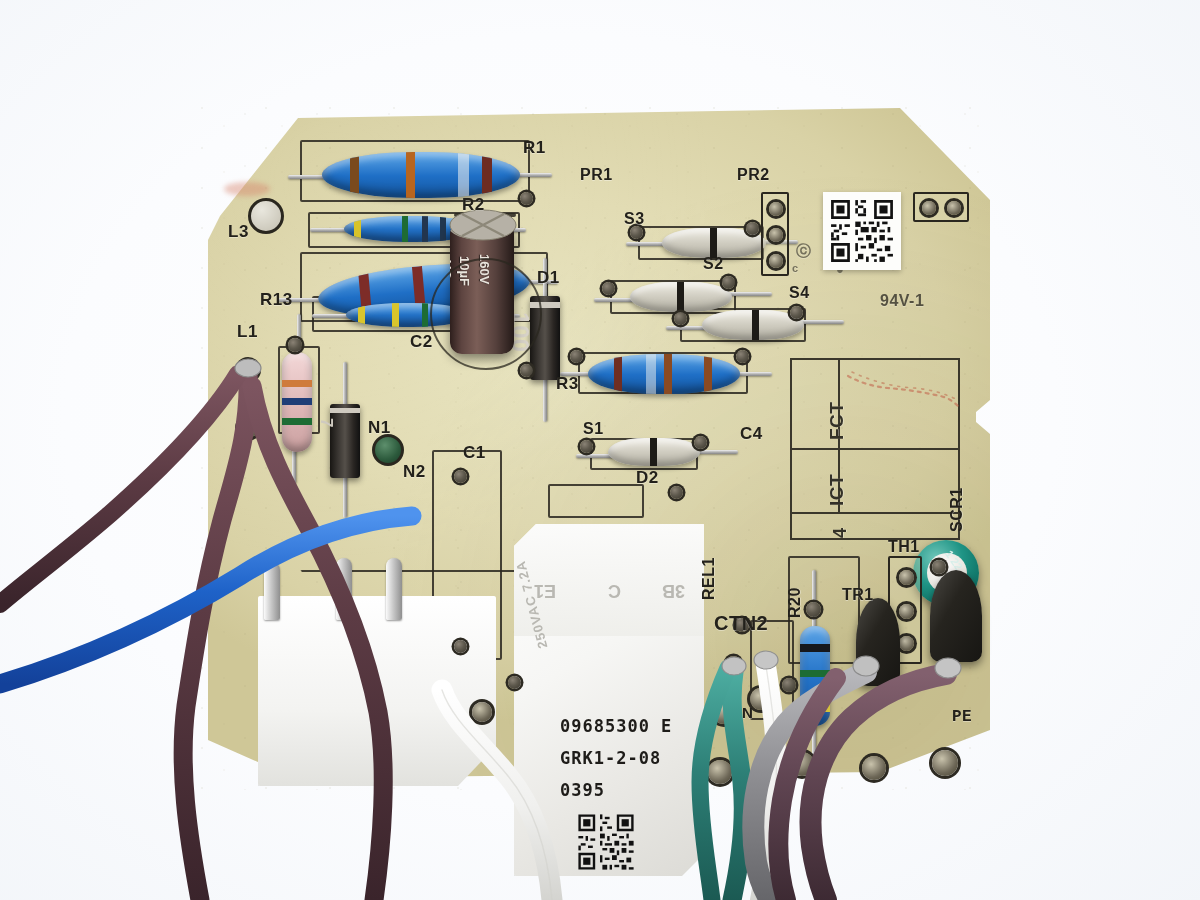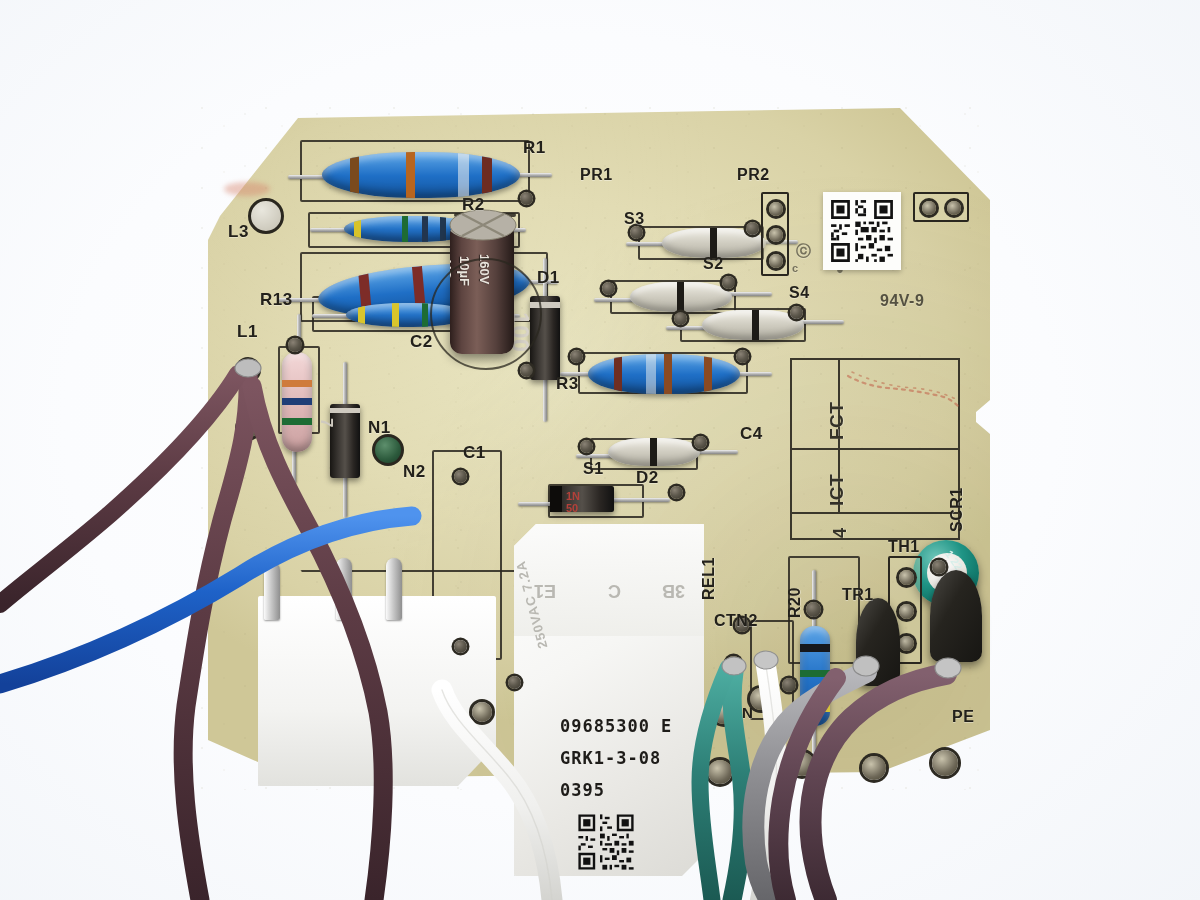--- a/index.html
+++ b/index.html
@@ -164,21 +164,21 @@
       <div style="position:absolute;left:46px;top:0;height:152px;width:0;border-left:2.5px solid #2a271f;"></div>
       <span class="silk r90" style="left:34px;top:80px;font-size:19px;">FCT</span>
       <span class="silk r90" style="left:34px;top:146px;font-size:19px;">ICT</span>
       <span class="silk r90" style="left:38px;top:178px;font-size:18px;">4</span>
       <svg class="noevt" width="170" height="182" style="position:absolute;left:0;top:0;">
         <path d="M56 16 q18 10 40 12 q26 2 52 8 q10 2 18 10" stroke="#c0503d" stroke-width="2.2" fill="none" opacity=".55" stroke-dasharray="3 5" stroke-linecap="round"></path>
         <path d="M60 12 q30 14 62 16 q24 2 44 12" stroke="#b5462f" stroke-width="1.6" fill="none" opacity=".45" stroke-dasharray="2 6" stroke-linecap="round"></path>
       </svg>
     </div>
 
-    <span class="silk" style="left:690px;top:192px;font-size:16px;opacity:.72;">94V-9</span>
+    <span class="silk" style="left:690px;top:192px;font-size:16px;opacity:.72;">94V-1</span>
     <span class="silk" style="left:606px;top:142px;font-size:15px;opacity:.55;">ⓒ</span>
     <span class="silk" style="left:602px;top:162px;font-size:11px;opacity:.55;">c</span>
     <span class="silk" style="left:646px;top:162px;font-size:13px;opacity:.50;">●</span>
 
     <div class="qrwrap" style="left:633px;top:92px;width:78px;height:78px;">
       <svg class="qr" viewBox="0 0 29 29">
         <rect width="29" height="29" fill="#fdfdfb"></rect>
         <g fill="#121212">
           <path d="M3 3h7v7H3zM4 4v5h5V4z"></path>
             <rect x="5" y="5" width="3" height="3"></rect>
@@ -369,29 +369,20 @@
     </div>
 
     <div class="res" style="left:396px;top:336px;width:142px;height:34px;">
       <div class="lead" style="left:-10px;top:18px;width:42px;"></div>
       <div class="lead" style="left:106px;top:14px;width:46px;"></div>
       <div class="fuse" style="left:22px;top:2px;width:92px;height:28px;">
         <div class="bandk" style="left:42px;"></div>
       </div>
     </div>
 
-    <div class="res" style="left:350px;top:382px;width:146px;height:36px;">
-      <div class="lead" style="left:-22px;top:20px;width:46px;"></div>
-      <div class="lead" style="left:68px;top:16px;width:62px;"></div>
-      <div class="diode" style="left:10px;top:4px;width:64px;height:26px;border-radius:2px;">
-        <div style="position:absolute;left:0;top:0;bottom:0;width:12px;background:#0d0c0a;"></div>
-        <span style="position:absolute;left:16px;top:4px;color:#b4413a;font-size:11px;font-weight:700;
-              font-family:'Liberation Sans',sans-serif;">1N<br>50</span>
-      </div>
-    </div>
 
     <div class="res" style="left:608px;top:512px;width:34px;height:148px;">
       <div class="leadv" style="left:14px;top:-42px;height:58px;"></div>
       <div class="leadv" style="left:14px;top:112px;height:58px;"></div>
       <div class="resbody blue2" style="left:2px;top:14px;width:30px;height:100px;border-radius:50% / 14%;">
         <div style="position:absolute;left:0;right:0;top:18px;height:8px;background:#16181c;"></div>
         <div style="position:absolute;left:0;right:0;top:44px;height:7px;background:#1d6c34;"></div>
         <div style="position:absolute;left:0;right:0;top:78px;height:8px;background:#d5c23c;"></div>
       </div>
     </div>
@@ -420,21 +411,21 @@
          clip-path:polygon(0 22px,22px 0,190px 0,190px 330px,168px 352px,0 352px);">
       <div class="relay-top" style="left:0;top:0;width:100%;height:112px;opacity:.9;"></div>
       <span class="ghost" style="left:20px;top:56px;font-size:18px;transform:rotate(180deg);">E1</span>
       <span class="ghost" style="left:94px;top:56px;font-size:18px;transform:rotate(180deg);">C</span>
       <span class="ghost" style="left:148px;top:56px;font-size:18px;transform:rotate(180deg);">3B</span>
       <span class="ghost" style="left:22px;top:126px;font-size:13px;transform:rotate(-105deg);transform-origin:left top;
             letter-spacing:1px;">250VAC  7.2A</span>
       <span class="ghost" style="left:14px;top:320px;font-size:14px;transform:rotate(-96deg);transform-origin:left top;">C1</span>
 
       <span class="relay-txt" style="left:46px;top:192px;font-size:17px;letter-spacing:1px;">09685300 E</span>
-      <span class="relay-txt" style="left:46px;top:224px;font-size:17px;letter-spacing:1px;">GRK1-3-08</span>
+      <span class="relay-txt" style="left:46px;top:224px;font-size:17px;letter-spacing:1px;">GRK1-2-08</span>
       <span class="relay-txt" style="left:46px;top:256px;font-size:17px;letter-spacing:1px;">0395</span>
 
       <div class="qrwrap" style="left:62px;top:288px;width:60px;height:60px;box-shadow:none;background:transparent;">
         <svg class="qr" viewBox="0 0 25 25">
           <g fill="#111">
             <path d="M1 1h7v7H1zM2 2v5h5V2z"></path>
               <rect x="3" y="3" width="3" height="3"></rect>
             <path d="M17 1h7v7h-7zM18 2v5h5V2z"></path>
               <rect x="19" y="3" width="3" height="3"></rect>
             <path d="M1 17h7v7H1zM2 18v5h5v-5z"></path>
@@ -527,30 +518,30 @@
     <span class="silk" style="left:347px;top:168px;font-size:17px;">D1</span>
     <span class="silk" style="left:390px;top:66px;font-size:16px;">PR1</span>
     <span class="silk" style="left:547px;top:66px;font-size:16px;">PR2</span>
     <span class="silk" style="left:434px;top:110px;font-size:16px;">S3</span>
     <span class="silk" style="left:513px;top:155px;font-size:16px;">S2</span>
     <span class="silk" style="left:599px;top:184px;font-size:16px;">S4</span>
     <span class="silk" style="left:366px;top:274px;font-size:17px;">R3</span>
     <span class="silk" style="left:178px;top:318px;font-size:17px;">N1</span>
     <span class="silk" style="left:213px;top:362px;font-size:17px;">N2</span>
     <span class="silk" style="left:273px;top:343px;font-size:17px;">C1</span>
-    <span class="silk" style="left:393px;top:320px;font-size:16px;margin-top:40px;">S1</span>
+    <span class="silk" style="left:393px;top:320px;font-size:16px;">S1</span>
     <span class="silk" style="left:446px;top:368px;font-size:17px;">D2</span>
     <span class="silk" style="left:550px;top:324px;font-size:17px;">C4</span>
     <span class="silk r90" style="left:510px;top:500px;font-size:16px;">REL1</span>
-    <span class="silk" style="left:524px;top:512px;font-size:16px;">CTN2</span>
+    <span class="silk" style="left:524px;top:512px;font-size:20px;">CTN2</span>
     <span class="silk r90" style="left:596px;top:518px;font-size:16px;">R20</span>
     <span class="silk" style="left:652px;top:486px;font-size:16px;">TR1</span>
     <span class="silk" style="left:698px;top:438px;font-size:16px;">TH1</span>
     <span class="silk r90" style="left:758px;top:432px;font-size:16px;">SCR1</span>
-    <span class="silk" style="left:762px;top:608px;font-size:16px;">PE</span>
+    <span class="silk" style="left:762px;top:608px;font-size:16px;font-family:Liberation Mono, monospace;">PE</span>
     <span class="silk" style="left:552px;top:604px;font-size:15px;">N</span>
 
   </div>
 
   <svg class="layer noevt">
     <defs>
       <linearGradient id="brn" x1="0" y1="0" x2="0" y2="1">
         <stop offset="0%" stop-color="#7d5560"></stop>
           <stop offset="45%" stop-color="#5c3b44"></stop>
           <stop offset="100%" stop-color="#3a242b"></stop>

